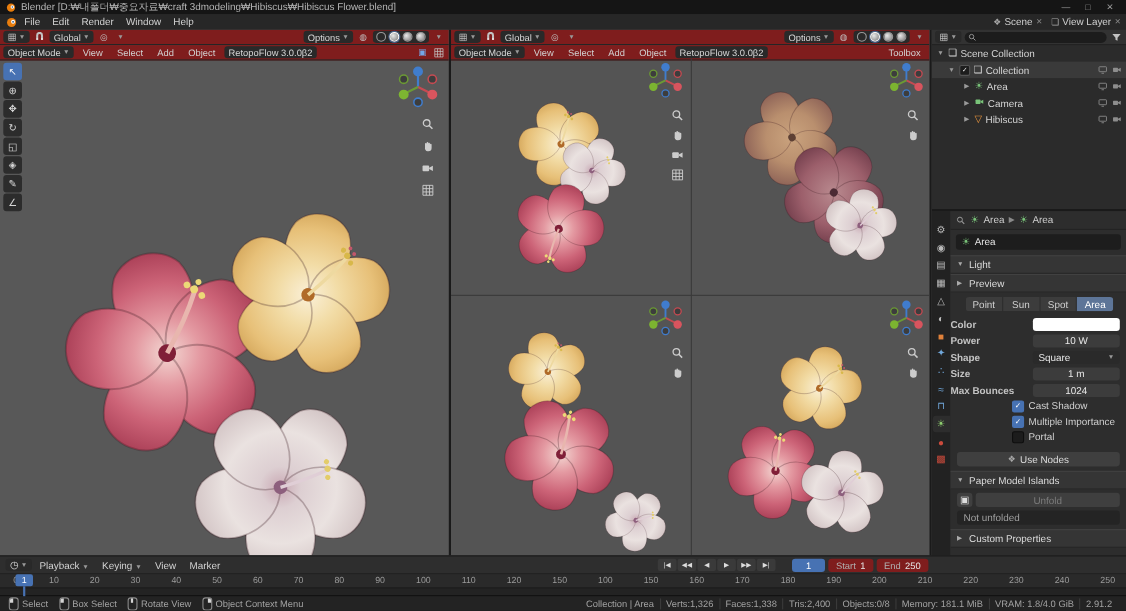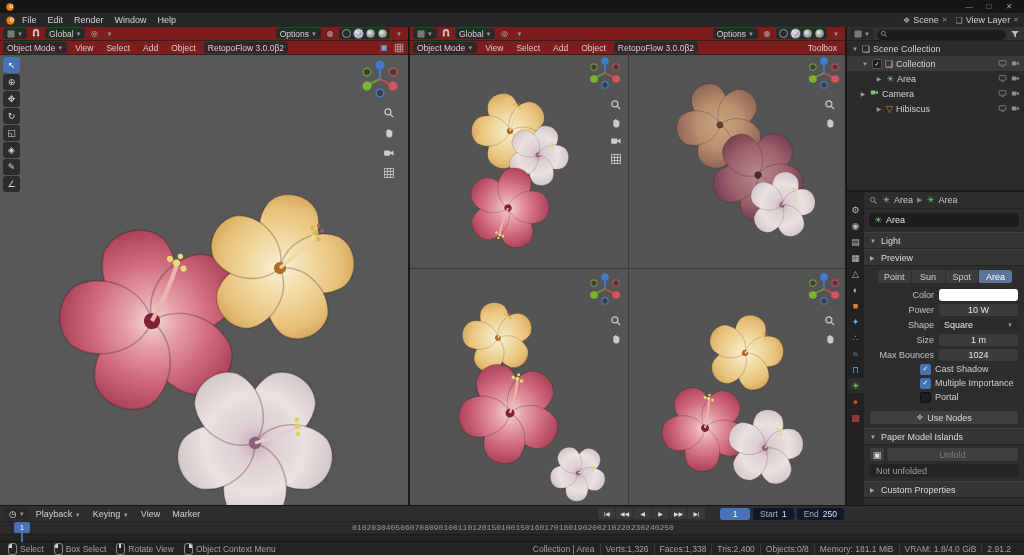--- a/index.html
+++ b/index.html
@@ -93,21 +93,21 @@
   .pbody{flex:1;background:#2d2d2d;overflow:hidden;font-size:9px;min-width:0;}
   .pcrumb{height:16px;display:flex;align-items:center;gap:4px;padding:0 5px;border-bottom:1px solid #232323;color:#ccc;}
   .pcrumb .bsep{color:#8a8a8a;font-size:7px;}
   .pname{margin:4px 5px 5px;height:14px;background:#1d1d1d;border-radius:3px;display:flex;
          align-items:center;gap:4px;padding:0 5px;color:#e2e2e2;}
   .sect{height:15px;display:flex;align-items:center;gap:4px;padding:0 6px;background:#353535;
         border-top:1px solid #414141;border-bottom:1px solid #262626;color:#dcdcdc;}
   .sect .tri{font-size:6px;color:#aaa;width:7px;}
   .sbody{padding:4px 6px 5px 0;display:flex;flex-direction:column;gap:2px;}
   .prow{display:flex;align-items:center;height:13px;}
-  .plabel{width:70px;text-align:right;padding-right:5px;color:#c3c3c3;flex:none;white-space:nowrap;}
+  .plabel{width:70px;text-align:left;padding-right:5px;color:#c3c3c3;flex:none;white-space:nowrap;font-weight:bold;}
   .pfield{flex:1;height:12px;background:#3c3c3c;border-radius:3px;display:flex;align-items:center;
           justify-content:center;color:#e8e8e8;}
   .pfield.swatch{background:#fff;}
   .pfield.dropdown{background:#2a2a2a;justify-content:space-between;padding:0 5px;}
   .seg{display:flex;height:13px;margin:0 6px 3px 14px;border-radius:3px;overflow:hidden;gap:1px;}
   .seg span{flex:1;background:#3c3c3c;display:flex;align-items:center;justify-content:center;color:#cfcfcf;}
   .seg span.active{background:#5d7598;color:#fff;}
   .cbrow{display:flex;align-items:center;gap:4px;height:12px;margin-left:56px;}
   .cb{width:9px;height:9px;border-radius:2px;background:#1c1c1c;border:1px solid #0e0e0e;display:flex;
       align-items:center;justify-content:center;font-size:7px;color:#fff;flex:none;}
@@ -123,27 +123,27 @@
   .rowflex{display:flex;gap:3px;}
 
   
   .timeline{position:absolute;left:0;top:505px;width:1024px;height:36px;background:#2b2b2b;border-top:1px solid #161616;}
   .tl-header{position:relative;height:15px;background:#2e2e2e;border-bottom:1px solid #222;display:flex;
              align-items:center;gap:2px;padding:0 5px;font-size:9px;}
   .transport{position:absolute;left:598px;display:flex;gap:1px;}
   .tbtn{min-width:13px;height:11px;background:#3a3a3a;border-radius:2px;display:flex;align-items:center;
         justify-content:center;font-size:6px;color:#ddd;padding:0 2px;}
   .tl-fields{position:absolute;right:180px;display:flex;gap:3px;}
-  .tfield{height:12px;background:#0f172a;border-radius:3px;display:flex;align-items:center;
+  .tfield{height:12px;background:#7f1d1d;border-radius:3px;display:flex;align-items:center;
           justify-content:center;padding:0 7px;color:#e5e5e5;gap:4px;font-size:8.5px;}
   .tfield .fl{color:#b0b0b0;}
   .tfield.cur{background:#4772b3;color:#fff;min-width:16px;}
   .tl-ruler{position:relative;height:20px;background:#2a2a2a;}
-  .ticks{position:absolute;left:12px;right:10px;top:1px;display:flex;justify-content:center;
-         font-size:8px;color:#9b9b9b;font-family:Liberation Mono, monospace;}
+  .ticks{position:absolute;left:12px;right:10px;top:1px;display:flex;justify-content:space-between;
+         font-size:8px;color:#9b9b9b;}
   .tl-band{position:absolute;left:0;right:0;bottom:0;height:7px;background:#232323;border-top:1px solid #1d1d1d;}
   .playhead{position:absolute;left:14px;top:0;width:16px;height:11px;background:#4772b3;border-radius:2px;
             color:#fff;display:flex;align-items:center;justify-content:center;font-size:8px;z-index:2;}
   .playhead::after{content:"";position:absolute;top:11px;left:7px;width:2px;height:9px;background:#4772b3;}
 
   
   .statusbar{position:absolute;left:0;bottom:0;width:1024px;height:14px;background:#232323;
              border-top:1px solid #111;display:flex;align-items:center;gap:10px;padding:0 8px;
              font-size:8.5px;color:#a2a2a2;box-sizing:border-box;}
   .sb-item{display:flex;align-items:center;gap:3px;white-space:nowrap;}
@@ -299,20 +299,21 @@
     </symbol>
   </defs>
 </svg>
 
 <div id="app">
 
   <div class="titlebar">
     <svg width="10" height="10">
         <use href="#sym-blender"></use>
       </svg>
+    <span class="title">Blender [D:₩내폴더₩중요자료₩craft 3dmodeling₩Hibiscus₩Hibiscus Flower.blend]</span>
     <div class="wincontrols">
       <span>—</span>
       <span>□</span>
       <span>✕</span>
     </div>
   </div>
 
   <div class="topbar">
     <svg width="11" height="11">
         <use href="#sym-blender"></use>
@@ -622,21 +623,21 @@
           <span>Area</span>
           <span class="oright">
             <svg>
                 <use href="#sym-screen"></use>
               </svg>
             <svg>
                 <use href="#sym-cam"></use>
               </svg>
           </span>
         </div>
-        <div class="orow" style="padding-left:12px">
+        <div class="orow" style="padding-left:28px">
           <span class="tri">▶</span>
           <span class="oicon green"><svg width="9" height="9" style="color:#79c379">
                 <use href="#sym-cam"></use>
               </svg></span>
           <span>Camera</span>
           <span class="oright">
             <svg>
                 <use href="#sym-screen"></use>
               </svg>
             <svg>

